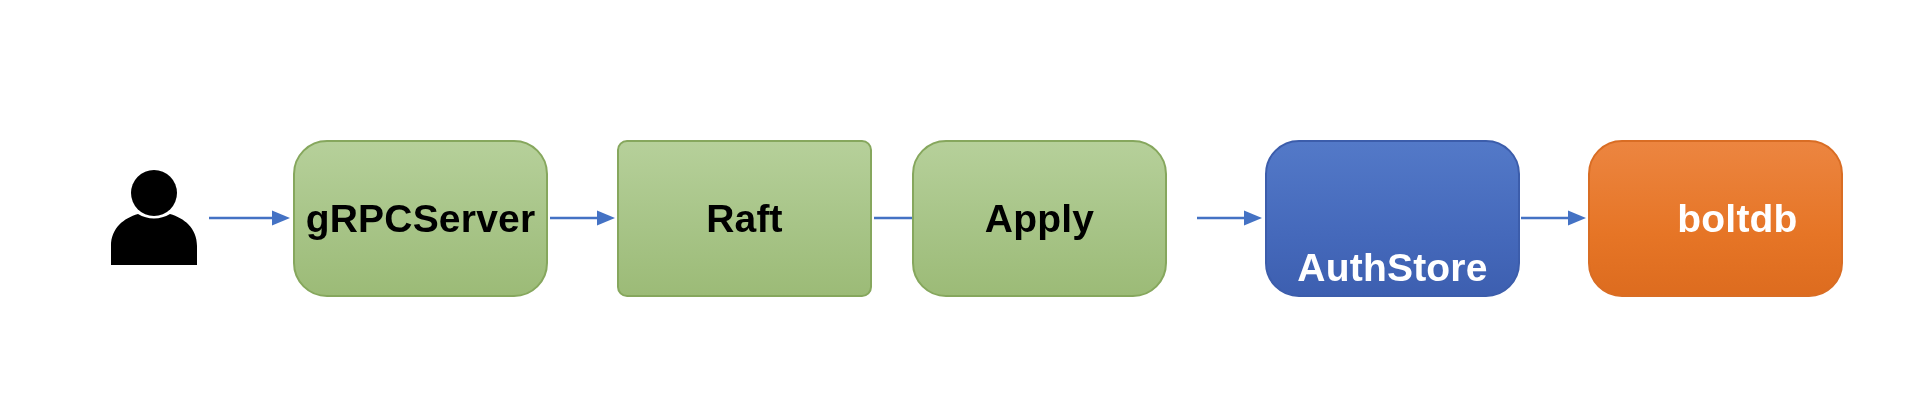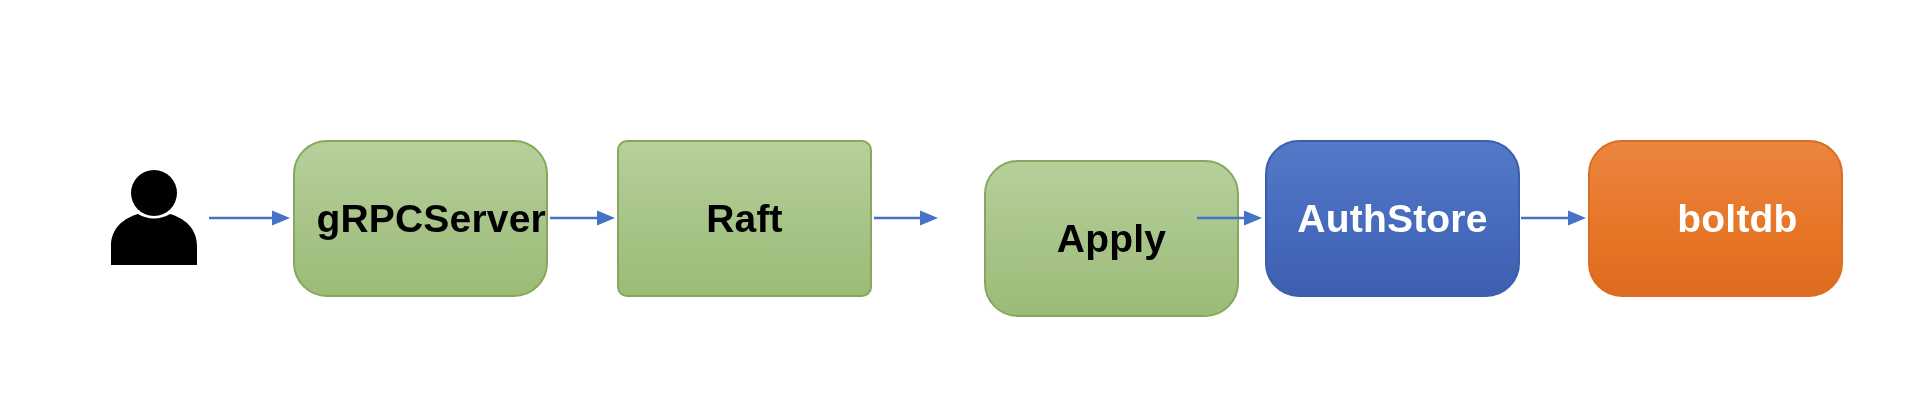--- a/index.html
+++ b/index.html
@@ -69,48 +69,48 @@
   <svg class="person" viewBox="0 0 92 97" xmlns="http://www.w3.org/2000/svg">
     <circle cx="46" cy="25" r="23" fill="#000000"></circle>
     <path d="M3,97 L3,78 C3,60 16,50 30,46 A31,31 0 0 0 62,46 C76,50 89,60 89,78 L89,97 Z" fill="#000000"></path>
   </svg>
 
   <svg class="arrow" style="left:209px; width:82px;" viewBox="0 0 82 24" xmlns="http://www.w3.org/2000/svg">
     <line x1="0" y1="12" x2="64" y2="12" stroke="#4472c4" stroke-width="2.5"></line>
     <polygon points="63,4.5 81,12 63,19.5" fill="#4472c4"></polygon>
   </svg>
 
-  <div class="node node-green" style="left:293px;align-items:flex-end;">
+  <div class="node node-green" style="left:293px;">
     <span>gRPCServer</span>
   </div>
 
   <svg class="arrow" style="left:550px; width:66px;" viewBox="0 0 66 24" xmlns="http://www.w3.org/2000/svg">
     <line x1="0" y1="12" x2="48" y2="12" stroke="#4472c4" stroke-width="2.5"></line>
     <polygon points="47,4.5 65,12 47,19.5" fill="#4472c4"></polygon>
   </svg>
 
   <div class="node node-green" style="left:617px;border-radius:10px;">
     <span>Raft</span>
   </div>
 
   <svg class="arrow" style="left:874px; width:65px;" viewBox="0 0 65 24" xmlns="http://www.w3.org/2000/svg">
     <line x1="0" y1="12" x2="47" y2="12" stroke="#4472c4" stroke-width="2.5"></line>
     <polygon points="46,4.5 64,12 46,19.5" fill="#4472c4"></polygon>
   </svg>
 
-  <div class="node node-green" style="left:984px;margin-top:20px;">
+  <div class="node node-green" style="left:912px;">
     <span>Apply</span>
   </div>
 
   <svg class="arrow" style="left:1197px; width:66px;" viewBox="0 0 66 24" xmlns="http://www.w3.org/2000/svg">
     <line x1="0" y1="12" x2="48" y2="12" stroke="#4472c4" stroke-width="2.5"></line>
     <polygon points="47,4.5 65,12 47,19.5" fill="#4472c4"></polygon>
   </svg>
 
-  <div class="node node-blue" style="left:1265px;">
+  <div class="node node-blue" style="left:1265px;justify-content:flex-end;">
     <span>AuthStore</span>
   </div>
 
   <svg class="arrow" style="left:1521px; width:66px;" viewBox="0 0 66 24" xmlns="http://www.w3.org/2000/svg">
     <line x1="0" y1="12" x2="48" y2="12" stroke="#4472c4" stroke-width="2.5"></line>
     <polygon points="47,4.5 65,12 47,19.5" fill="#4472c4"></polygon>
   </svg>
 
   <div class="node node-orange" style="left:1588px;">
     <span>boltdb</span>

